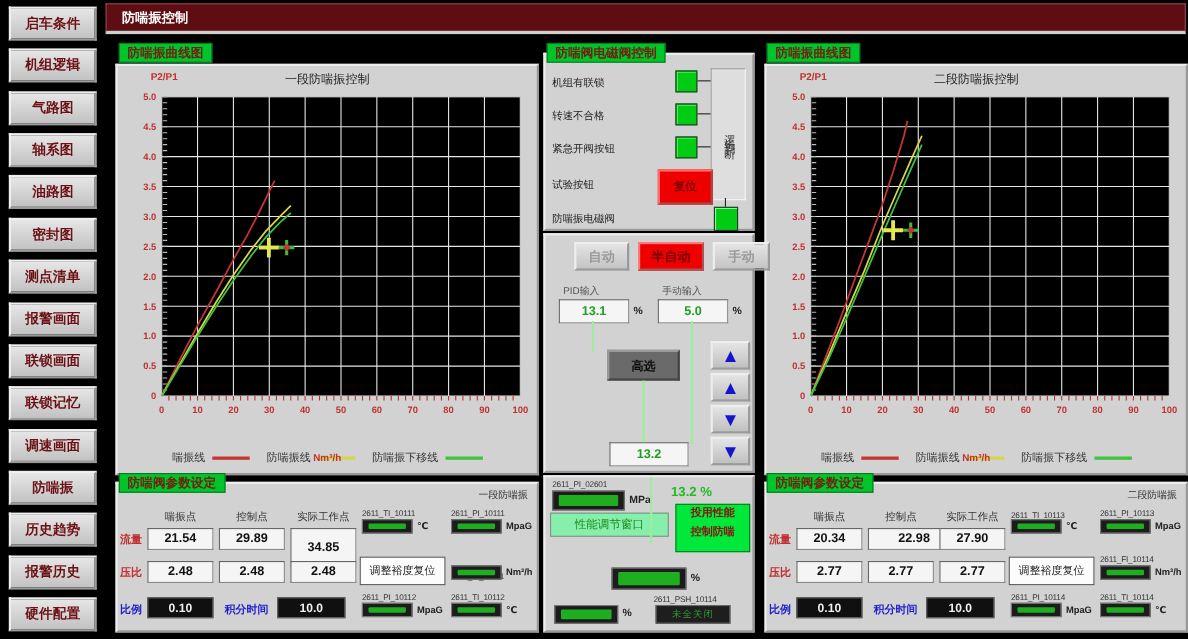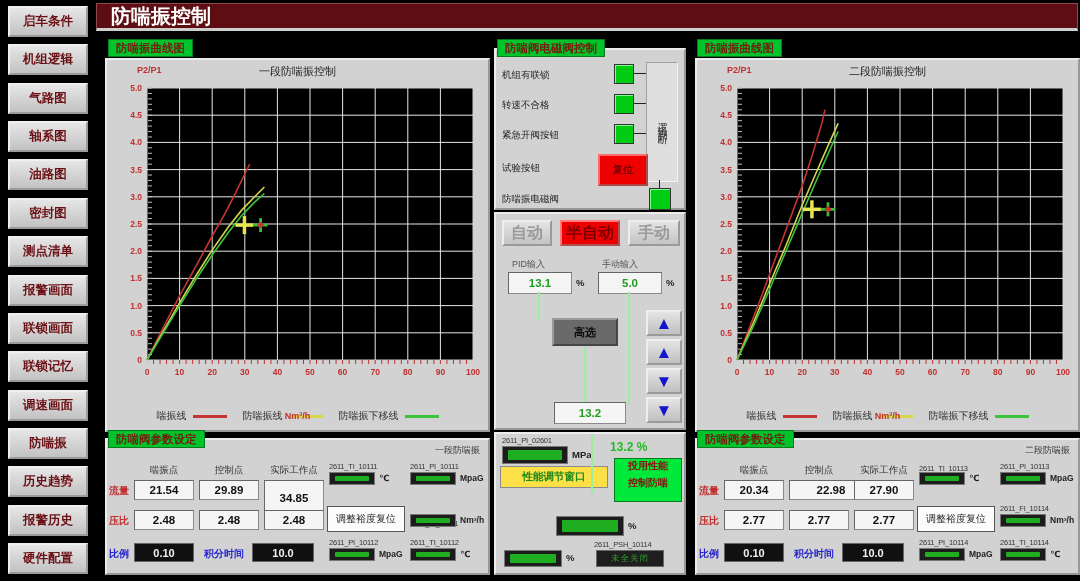--- a/index.html
+++ b/index.html
@@ -5,21 +5,21 @@
   html,body{margin:0;padding:0;background:#000;}
   .stage{position:relative;width:1080px;height:581px;background:#000;overflow:hidden;
          font-family:"Liberation Sans","DejaVu Sans",sans-serif;}
   .abs{position:absolute;box-sizing:border-box;}
   
   .sidebar-btn{position:absolute;left:8px;width:80px;height:31px;box-sizing:border-box;
     background:linear-gradient(#e6e6e6,#c2c2c2);border:2px outset #efefef;
     color:#6b1115;font-weight:bold;font-size:12.5px;display:flex;align-items:center;justify-content:center;cursor:pointer;}
   
   .header{position:absolute;left:96px;top:3px;width:982px;height:28px;background:#5e0d13;
-    border:1px solid #8d494e;border-bottom:3px solid #cdd0cd;color:#fff;font-weight:bold;font-size:20px;
+    border:1px solid #8d494e;border-bottom:3px solid #cdd0cd;color:#fff;font-weight:bold;font-size:12px;
     display:flex;align-items:center;padding-left:14px;box-sizing:border-box;}
   .seclabel{position:absolute;height:18px;background:#00c42c;color:#70210f;font-size:11.5px;font-weight:bold;
     display:flex;align-items:center;padding:0 7px;border:1px solid #0a7a1e;z-index:6;box-sizing:border-box;}
   .panel{position:absolute;background:#d2d2d2;border:2px outset #ececec;box-sizing:border-box;}
   
   .chart-title{position:absolute;left:0;right:0;top:4px;text-align:center;font-size:11px;color:#222;}
   .chart-ylabel{position:absolute;left:30px;top:5px;color:#c03030;font-size:9px;font-weight:bold;}
   .legend{position:absolute;left:0;right:0;top:344px;height:24px;display:flex;align-items:center;justify-content:center;gap:16px;}
   .legend .li{display:flex;align-items:center;gap:6px;}
   .legend .li span{font-size:10px;color:#333;}
@@ -39,30 +39,30 @@
   .bline{position:absolute;background:#222;}
   
   .sol-label{position:absolute;font-size:9.5px;color:#222;white-space:nowrap;}
   .sq{position:absolute;width:20px;height:20px;background:#00cc14;border:1px solid #333;box-shadow:inset 1px 1px 0 #7dff8d;}
   .logicbox{position:absolute;background:#dedede;border:1px inset #f4f4f4;display:flex;align-items:center;justify-content:center;
     writing-mode:vertical-lr;font-size:10px;color:#333;letter-spacing:4px;}
   .redbtn{position:absolute;background:#ee0000;border:2px outset #ff6b6b;color:#7a0000;font-weight:bold;font-size:10.5px;
     display:flex;align-items:center;justify-content:center;cursor:pointer;}
   
   .modebtn{position:absolute;height:26px;background:linear-gradient(#e4e4e4,#c4c4c4);border:2px outset #eee;
-    color:#9a9a9a;font-size:16px;font-weight:bold;display:flex;align-items:center;justify-content:center;cursor:pointer;box-sizing:border-box;}
+    color:#9a9a9a;font-size:12px;font-weight:bold;display:flex;align-items:center;justify-content:center;cursor:pointer;box-sizing:border-box;margin-left:20px;}
   .modebtn.active{background:#ee0000;border:2px outset #ff7a7a;color:#7a0000;}
   .inlabel{position:absolute;font-size:9px;color:#555;white-space:nowrap;}
   .arrowbtn{position:absolute;width:36px;height:26px;background:linear-gradient(#e4e4e4,#c0c0c0);border:2px outset #eee;
     display:flex;align-items:center;justify-content:center;cursor:pointer;color:#1414cc;font-size:17px;line-height:1;box-sizing:border-box;}
   .selbtn{position:absolute;background:#6a6a6a;border:2px outset #9a9a9a;color:#0a0a0a;font-weight:bold;font-size:11px;
     display:flex;align-items:center;justify-content:center;cursor:pointer;box-sizing:border-box;}
   
   .green-val{position:absolute;color:#22bb22;font-weight:bold;font-size:12px;white-space:nowrap;}
-  .win-label{position:absolute;background:#fde047;border:1px solid #8a8a8a;color:#1b8a1b;font-weight:bold;font-size:10.5px;
+  .win-label{position:absolute;background:#86efac;border:1px solid #8a8a8a;color:#1b8a1b;font-weight:normal;font-size:10.5px;
     display:flex;align-items:center;justify-content:center;}
   .perf-btn{position:absolute;background:#00e83a;border:1px solid #0a7a1e;color:#8a1010;font-weight:bold;font-size:10px;
     display:flex;flex-direction:column;align-items:center;gap:3px;cursor:pointer;}
   .pv-label{position:absolute;background:#e8e8e8;border:1px solid #999;display:flex;align-items:center;justify-content:center;
     font-weight:bold;font-size:13px;color:#222;}
   .dark-status{position:absolute;background:#1e1e1e;border:1px solid #666;color:#2f9e2f;font-size:8.5px;
     display:flex;align-items:center;justify-content:center;letter-spacing:1px;}
   
   .colhead{position:absolute;font-size:9.5px;color:#333;text-align:center;}
   .rowlabel{position:absolute;font-size:10px;font-weight:bold;color:#c03030;white-space:nowrap;overflow:hidden;}

